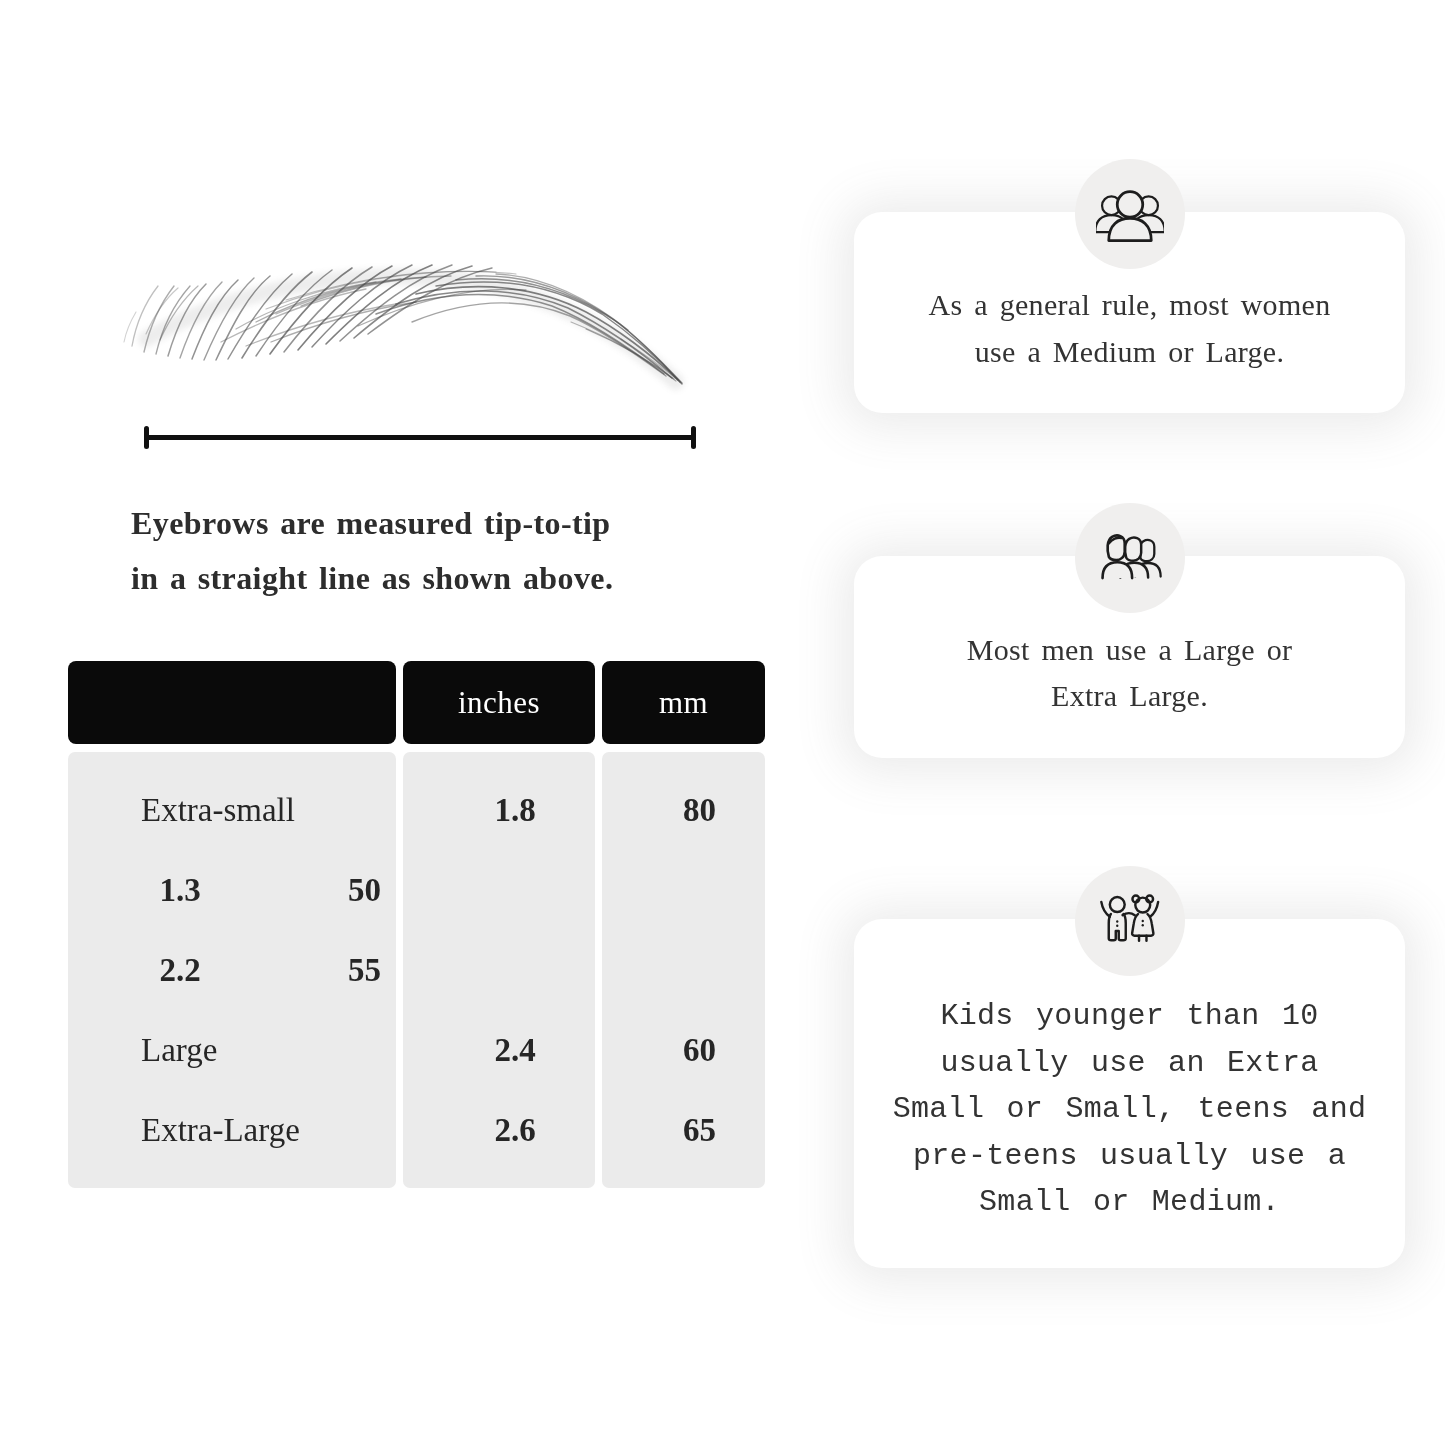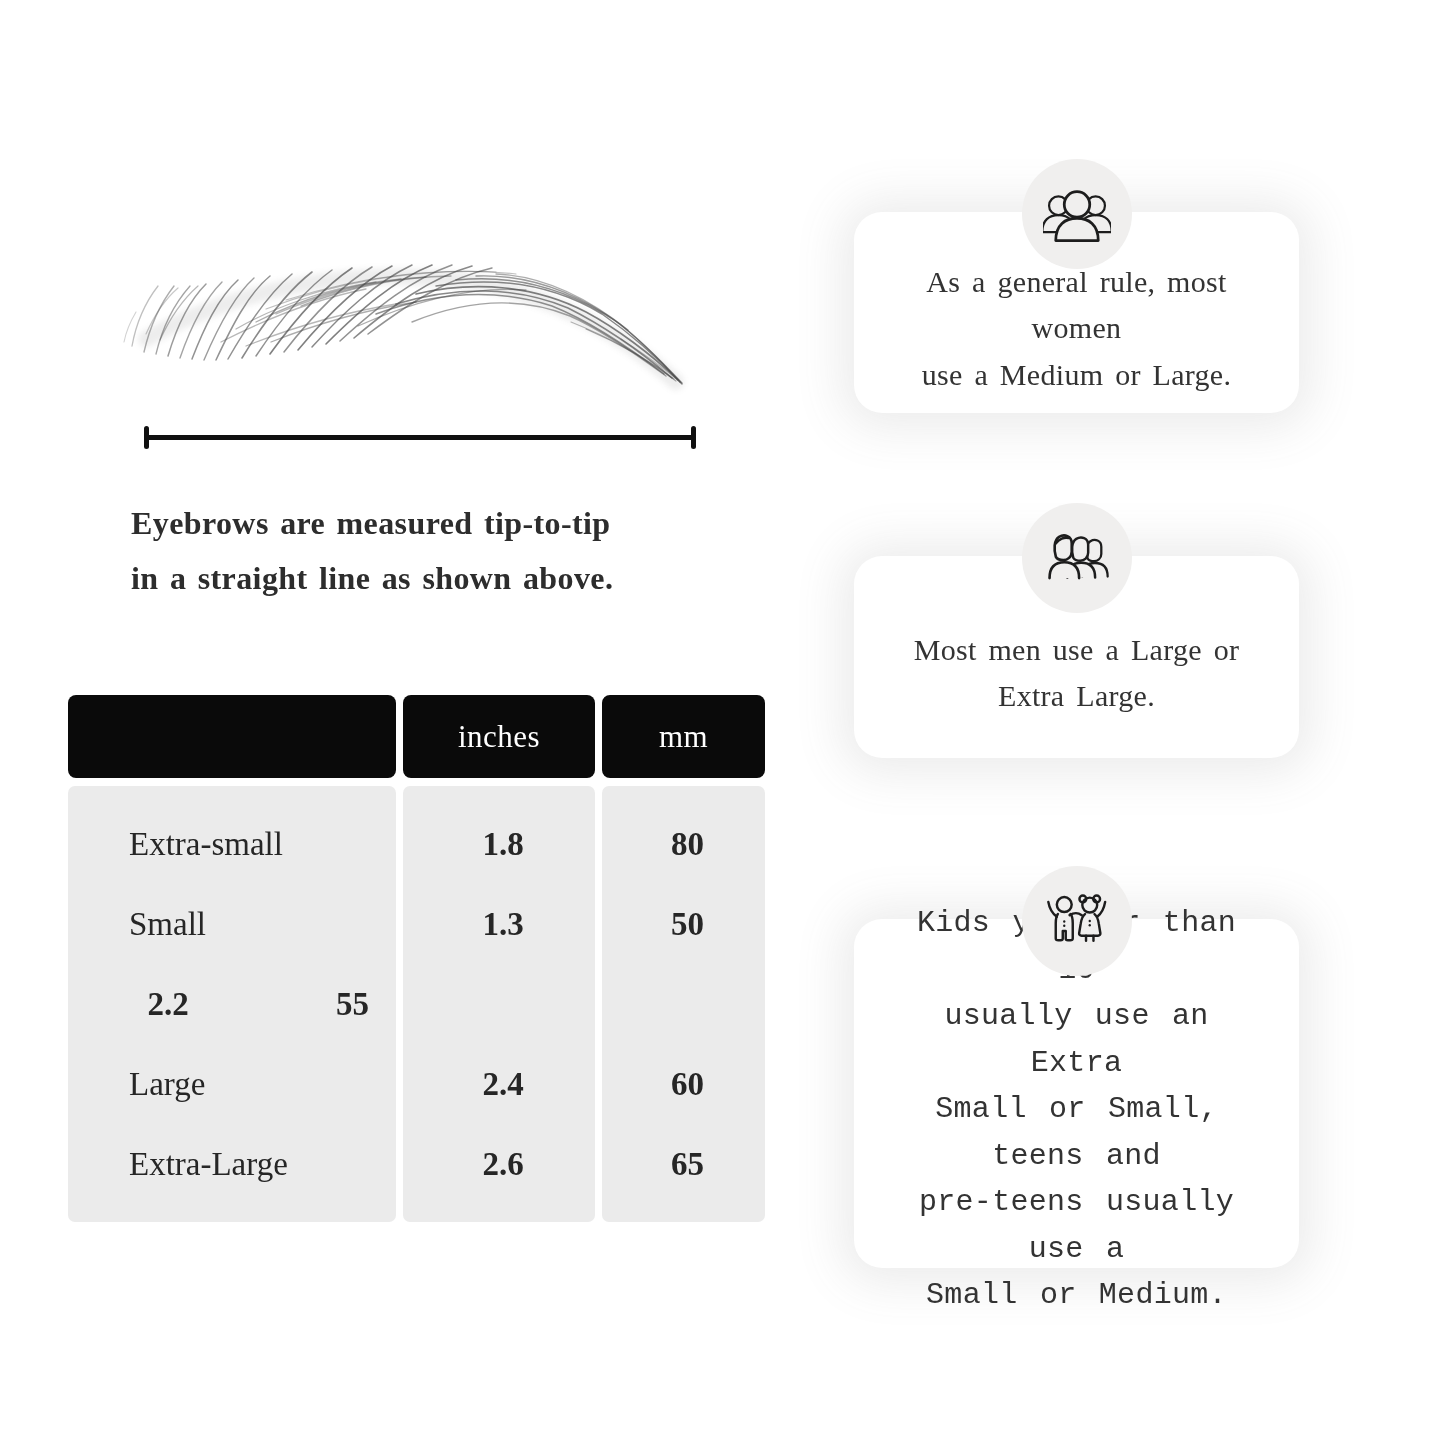--- a/index.html
+++ b/index.html
@@ -17,42 +17,42 @@
     content:"";position:absolute;top:-9px;width:5px;height:23px;background:#101010;border-radius:2.5px;
   }
   .measure-line::before{left:-2px;}
   .measure-line::after{right:-2px;}
   .figure-caption{
     left:131px;top:496px;width:620px;font-size:32px;line-height:1.72;
     letter-spacing:0.4px;word-spacing:3px;color:#2d2d2d;font-weight:bold;
   }
 
   
-  .size-table{left:68px;top:695px;width:780px;}
+  .size-table{left:68px;top:661px;width:780px;}
   .t-head{display:flex;column-gap:7px;height:83px;}
   .t-head .hcell{
     background:#0a0a0a;color:#ffffff;border-radius:8px;
     display:flex;align-items:center;justify-content:center;
     font-size:31px;letter-spacing:0.5px;
   }
   .c1{width:328px;box-sizing:border-box;}
   .c2{width:192px;}
   .c3{width:163px;}
   .t-body{position:relative;margin-top:8px;height:436px;}
   .col-bg{position:absolute;top:0;bottom:0;background:#ebebeb;border-radius:7px;}
   .col-bg.b1{left:0;width:328px;}
   .col-bg.b2{left:335px;width:192px;}
   .col-bg.b3{left:534px;width:163px;}
-  .t-rows{position:relative;display:flex;flex-direction:column;height:100%;box-sizing:border-box;padding:18px 4px;}
+  .t-rows{position:relative;display:flex;flex-direction:column;height:100%;box-sizing:border-box;padding:18px 16px;}
   .t-row{flex:1;display:flex;column-gap:7px;align-items:center;font-size:33px;color:#262626;}
   .t-row .cell-label{width:328px;box-sizing:border-box;padding-left:57px;text-align:left;}
   .t-row .cell-num{text-align:center;font-weight:bold;}
 
   
-  .card-wrap{left:854px;width:445px;}
+  .card-wrap{left:854px;width:551px;}
   .cw1{top:212px;height:201px;}
   .cw2{top:556px;height:202px;}
   .cw3{top:919px;height:349px;font-family:Liberation Mono, monospace;}
   .card{
     position:absolute;left:0;right:0;top:0;bottom:0;background:#ffffff;border-radius:28px;
     box-shadow:0 2px 46px 14px rgba(110,110,110,0.13);
     display:flex;align-items:center;justify-content:center;text-align:center;
     box-sizing:border-box;padding:58px 34px 26px 34px;
   }
   .card-text{font-size:30px;line-height:1.55;letter-spacing:0.3px;word-spacing:4px;color:#333333;}
@@ -138,21 +138,20 @@
       <div class="col-bg b1"></div>
       <div class="col-bg b2"></div>
       <div class="col-bg b3"></div>
       <div class="t-rows">
         <div class="t-row">
           <div class="cell-label">Extra-small</div>
           <div class="cell-num c2">1.8</div>
           <div class="cell-num c3">80</div>
         </div>
         <div class="t-row">
-          <div class="cell-label">Small</div>
           <div class="cell-num c2">1.3</div>
           <div class="cell-num c3">50</div>
         </div>
         <div class="t-row">
           <div class="cell-num c2">2.2</div>
           <div class="cell-num c3">55</div>
         </div>
         <div class="t-row">
           <div class="cell-label">Large</div>
           <div class="cell-num c2">2.4</div>

